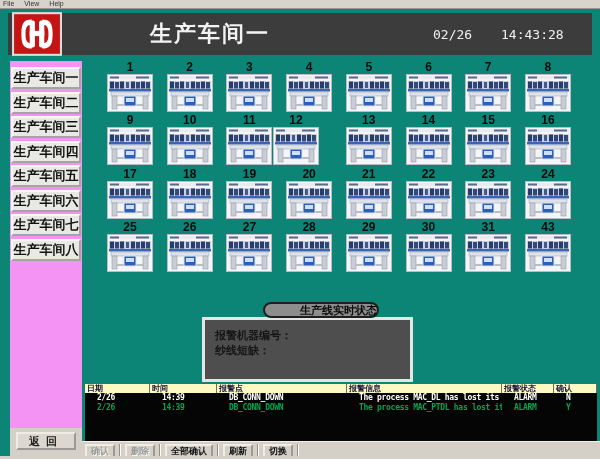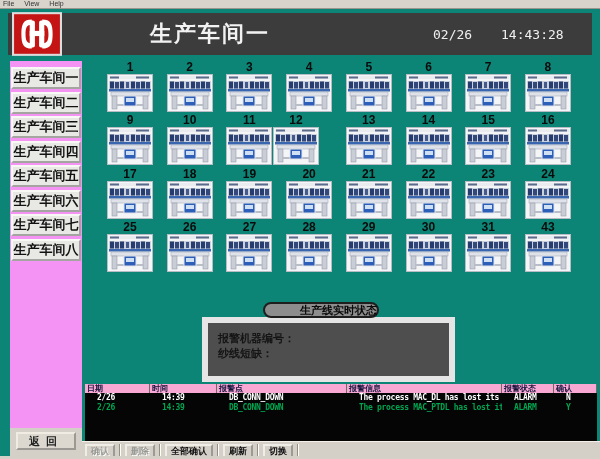--- a/index.html
+++ b/index.html
@@ -32,27 +32,27 @@
 
   
   .machine { position:absolute; width:60px; height:52px; text-align:center; cursor:pointer; }
   .machine .num { font-size:12px; font-weight:bold; color:#0a0a0a; height:13px; line-height:13px; }
   .machine svg { display:block; margin:0 auto; }
 
   
   .status-pill { position:absolute; left:263px; top:302px; width:116px; height:16px;
     background:#8d8d8d; border:2px solid #1e1e1e; border-radius:8px; text-align:right;
     font-size:11px; font-weight:bold; color:#0a0a0a; line-height:12px; z-index:3; }
-  .status-panel { position:absolute; left:202px; top:317px; width:253px; height:65px;
-    background:#4e4e4e; border:6px solid #e5e5e5; padding:8px 0 0 10px; }
+  .status-panel { position:absolute; left:202px; top:317px; width:211px; height:65px;
+    background:#4e4e4e; border:3px solid #e5e5e5; padding:8px 0 0 10px; }
   .status-panel div { font-size:11px; font-weight:bold; color:#151515; line-height:15px; }
 
   
   .alarm-table { position:absolute; left:85px; top:384px; width:512px; height:57px; background:#050505; }
-  .alarm-head { position:absolute; left:0; top:0; width:512px; height:9px; background:#f9a8d4;
+  .alarm-head { position:absolute; left:0; top:0; width:512px; height:9px; background:#fef9c3;
     display:flex; overflow:hidden; }
   .alarm-head .hc { font-size:8px; font-weight:bold; color:#14143c; line-height:9px;
     border-right:1px solid #6a6e64; padding-left:2px; white-space:nowrap; overflow:hidden; flex:none; }
   .alarm-row { position:absolute; left:0; width:512px; height:10px; display:flex; overflow:hidden; }
   .alarm-row .rc { font-size:8px; font-family:"DejaVu Sans Mono", monospace; font-weight:bold;
     line-height:10px; padding-left:12px; white-space:nowrap; overflow:hidden; flex:none; letter-spacing:-0.3px; }
 
   
   .bottombar { position:absolute; left:82px; top:441px; width:518px; height:18px; background:#d4d0c8;
     border-top:1px solid #f4f0e8; display:flex; align-items:center; gap:4px; padding-left:3px; }

